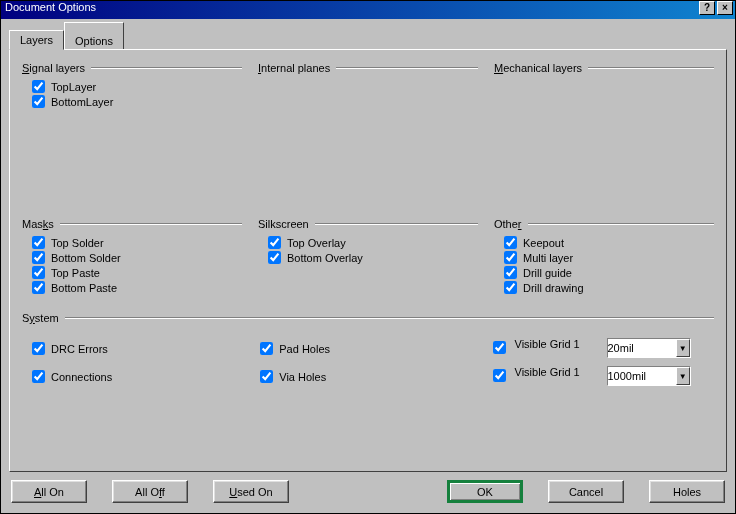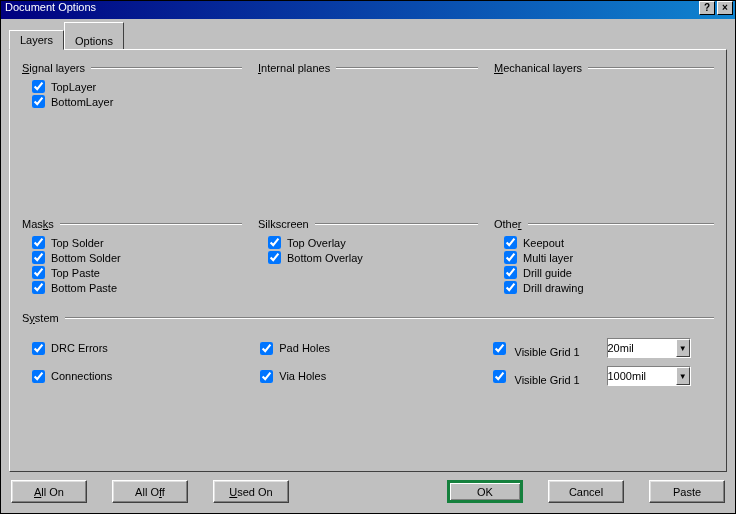--- a/index.html
+++ b/index.html
@@ -89,38 +89,38 @@
     white-space: nowrap;
   }
   .grouphdr .lbl { margin-right: 6px; }
   .grouphdr .rule {
     flex: 1; height: 0;
     border-top: 1px solid #808080;
     border-bottom: 1px solid #fff;
   }
   .u { text-decoration: underline; }
   .chk {
-    display: flex; align-items: center;
+    display: flex; align-items: flex-end;
     margin: 2px 0 2px 10px;
     gap: 6px;
   }
   .chk input[type=checkbox] {
     width: 13px; height: 13px;
     margin: 0;
   }
   .section { margin-bottom: 16px; }
   .section.tall1 { min-height: 140px; }
   .systemrow {
     display: grid;
     grid-template-columns: 1fr 1fr 1.2fr;
     gap: 0 32px;
     align-items: center;
   }
   .gridcell {
-    display: flex; align-items: flex-end; gap: 6px;
+    display: flex; align-items: flex-start; gap: 6px;
     margin-left: 10px;
   }
   .gridcell .glabel { min-width: 86px; }
   .combo {
     display: flex; align-items: stretch;
     width: 84px; height: 20px;
     border-top: 1px solid #808080;
     border-left: 1px solid #808080;
     border-right: 1px solid #fff;
     border-bottom: 1px solid #fff;
@@ -341,18 +341,18 @@
           <span><span class="u">U</span>sed On</span>
         </div>
       <div class="spacer"></div>
       <div class="btn default">
           <span>OK</span>
         </div>
       <div class="btn">
           <span>Cancel</span>
         </div>
       <div class="btn">
-          <span>Paste</span>
+          <span>Holes</span>
         </div>
     </div>
 
   </div>
 </div>
 
 </body></html>

